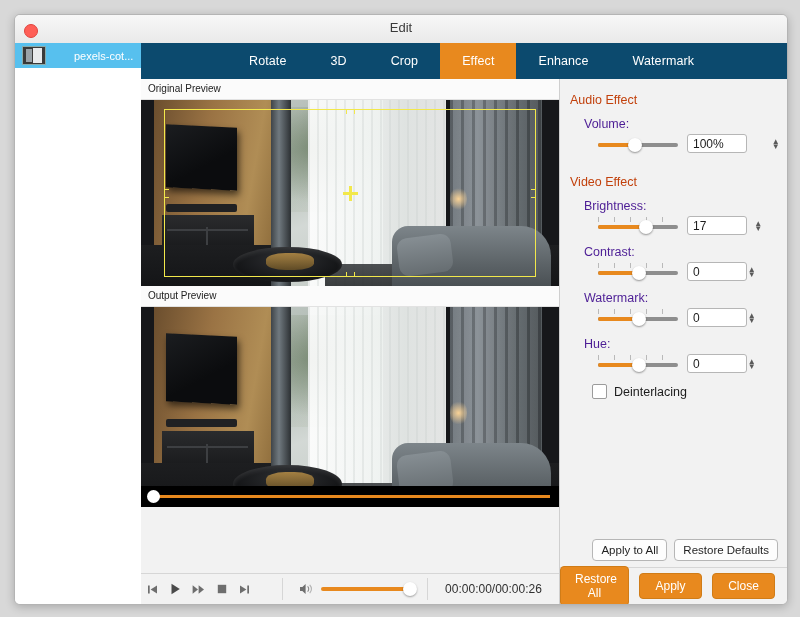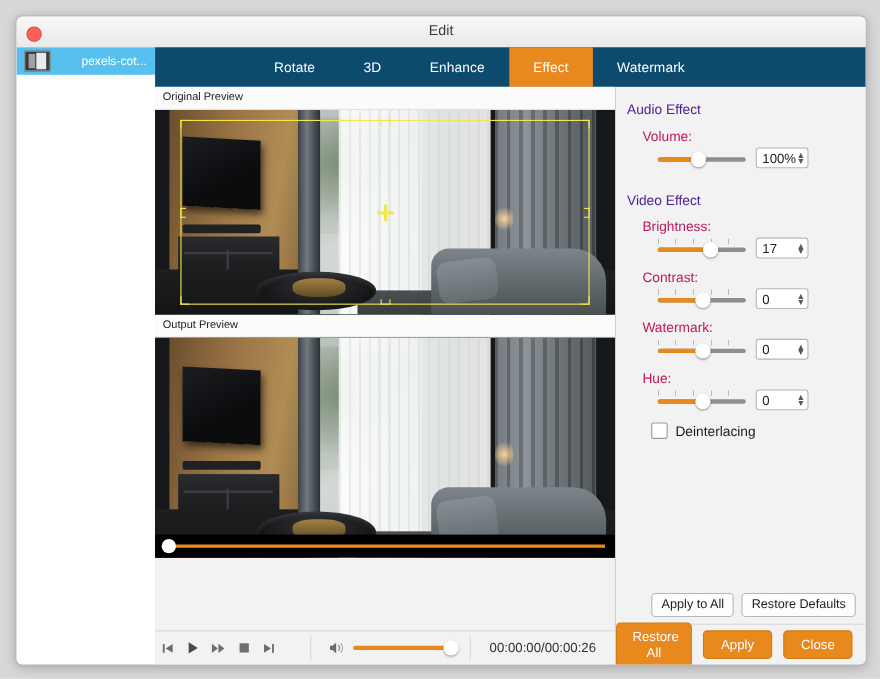--- a/index.html
+++ b/index.html
@@ -152,34 +152,34 @@
   .tsep{width:1px;height:22px;background:#d6d6d6;}
   .volgroup{display:flex;align-items:center;}
   .vol-track{position:relative;width:90px;height:4px;background:#e8891e;border-radius:2px;margin-left:7px;}
   .vol-knob{position:absolute;right:-6px;top:-5px;width:14px;height:14px;border-radius:50%;
     background:#fff;box-shadow:0 1px 2px rgba(0,0,0,.35);}
   .timecode{flex:1;text-align:center;font-size:12px;color:#303030;}
   
   .right{
     position:absolute;left:545px;top:36px;right:0;bottom:0;background:#f2f2f2;
   }
-  .grp-title{font-size:12.5px;color:#4c1d95;margin:14px 0 0 10px;}
-  .row-label{font-size:12.5px;color:#be185d;margin:10px 13px 3px 24px;}
+  .grp-title{font-size:12.5px;color:#c2410c;margin:14px 0 0 10px;}
+  .row-label{font-size:12.5px;color:#4c1d95;margin:10px 13px 3px 24px;}
   .ctl-row{display:flex;align-items:center;margin-left:38px;}
   .slider{position:relative;width:80px;height:18px;}
   .slider .ticks{position:absolute;left:0;right:0;top:0;height:5px;
     background-image:repeating-linear-gradient(90deg,#b9b9b9 0 1px,transparent 1px 16px);}
   .slider .bar{position:absolute;left:0;right:0;top:8px;height:4px;background:#8e8e8e;border-radius:2px;}
   .slider .fill{position:absolute;left:0;top:8px;height:4px;background:#e8891e;border-radius:2px;}
   .slider .knob{position:absolute;top:3px;width:14px;height:14px;border-radius:50%;
     background:#fff;box-shadow:0 1px 2px rgba(0,0,0,.4);}
   .spin{
     display:flex;align-items:center;margin-left:9px;
-    width:48px;height:19px;background:#fff;border:1px solid #b6b6b6;border-radius:3px;
-    font-size:12px;color:#1c1c1c;padding:0 2px 0 5px;box-sizing:border-box;
+    width:60px;height:19px;background:#fff;border:1px solid #b6b6b6;border-radius:3px;
+    font-size:12px;color:#1c1c1c;padding:0 2px 0 5px;box-sizing:border-box;gap:48px;
   }
   .spin .val{flex:1;}
   .spin .arrows{display:flex;flex-direction:column;line-height:5px;font-size:8px;color:#5a5a5a;}
   .chk-row{display:flex;align-items:flex-end;margin:11px 0 0 32px;}
   .chkbox{width:13px;height:13px;border:1px solid #9b9b9b;background:#fff;border-radius:2px;}
   .chk-label{font-size:12.5px;color:#1c1c1c;margin-left:7px;}
   
   .panel-btns{
     position:absolute;right:9px;bottom:43px;display:flex;gap:7px;
   }
@@ -214,22 +214,23 @@
       <div class="file-item">
         <div class="file-thumb"></div>
         <div class="file-name">pexels-cot...</div>
       </div>
     </div>
 
     <div class="tabbar">
       <div class="tabspacer"></div>
       <div class="tab">Rotate</div>
       <div class="tab">3D</div>
+      <div class="tab">Crop</div>
+      <div class="tab active">Effect</div>
       <div class="tab">Enhance</div>
-      <div class="tab active">Effect</div>
       <div class="tab">Watermark</div>
     </div>
 
     <div class="center">
 
       <div class="sect-label">Original Preview</div>
       <div class="preview prev1">
         <div class="photo">
           <div class="ph-wall"></div>
           <div class="ph-tv"></div>

